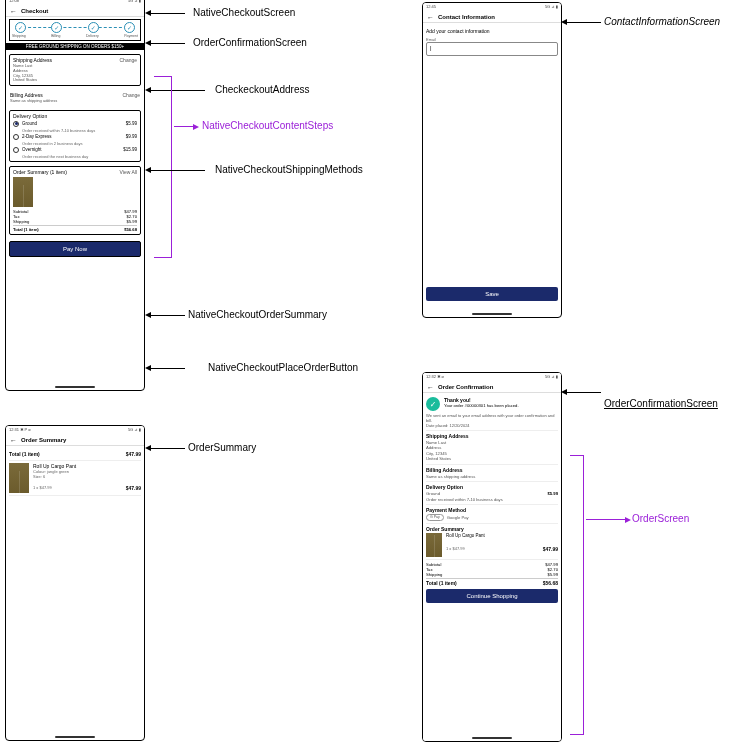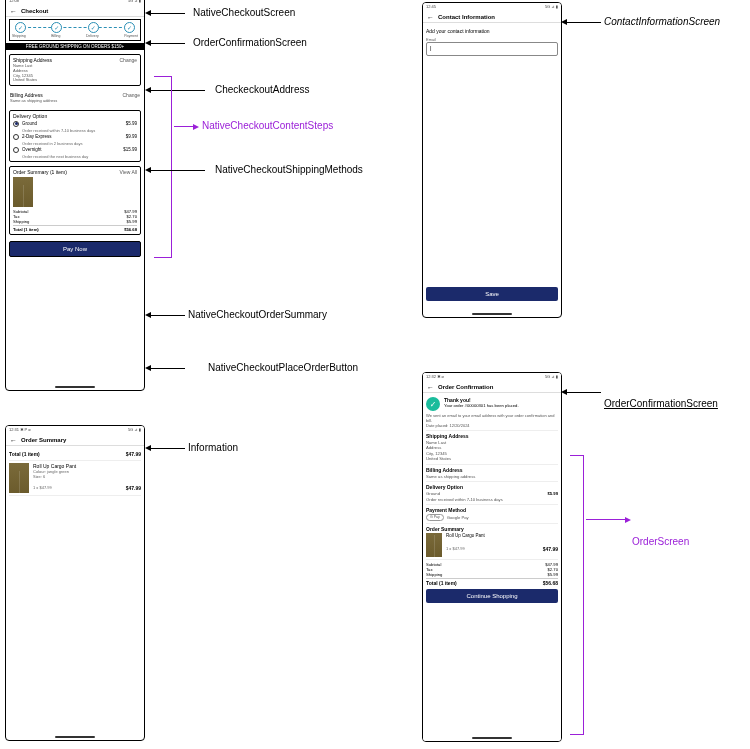--- a/index.html
+++ b/index.html
@@ -354,23 +354,23 @@
 <div class="arrow" style="left:150px;top:170px;width:55px;"></div>
 <div class="ann" style="left:215px;top:164px;">NativeCheckoutShippingMethods</div>
 
 <div class="arrow" style="left:150px;top:315px;width:35px;"></div>
 <div class="ann" style="left:188px;top:309px;">NativeCheckoutOrderSummary</div>
 
 <div class="arrow" style="left:150px;top:368px;width:35px;"></div>
 <div class="ann" style="left:188px;top:362px;padding-left:20px;">NativeCheckoutPlaceOrderButton</div>
 
 <div class="arrow" style="left:150px;top:448px;width:35px;"></div>
-<div class="ann" style="left:188px;top:442px;">Information</div>
+<div class="ann" style="left:188px;top:442px;">OrderSummary</div>
 
 <div class="arrow" style="left:566px;top:22px;width:35px;"></div>
 <div class="ann" style="left:604px;top:16px;font-style:italic;">ContactInformationScreen</div>
 
 <div class="arrow" style="left:566px;top:392px;width:35px;"></div>
 <div class="ann" style="left:604px;top:398px;text-decoration:underline;">OrderConfirmationScreen</div>
 
 <div class="orderScreenBrace"></div>
 <div class="arrow purple" style="left:586px;top:519px;width:40px;transform:rotate(180deg);"></div>
-<div class="ann purple" style="left:632px;top:536px;">OrderScreen</div>
+<div class="ann purple" style="left:632px;top:513px;">OrderScreen</div>
 
 </body></html>

